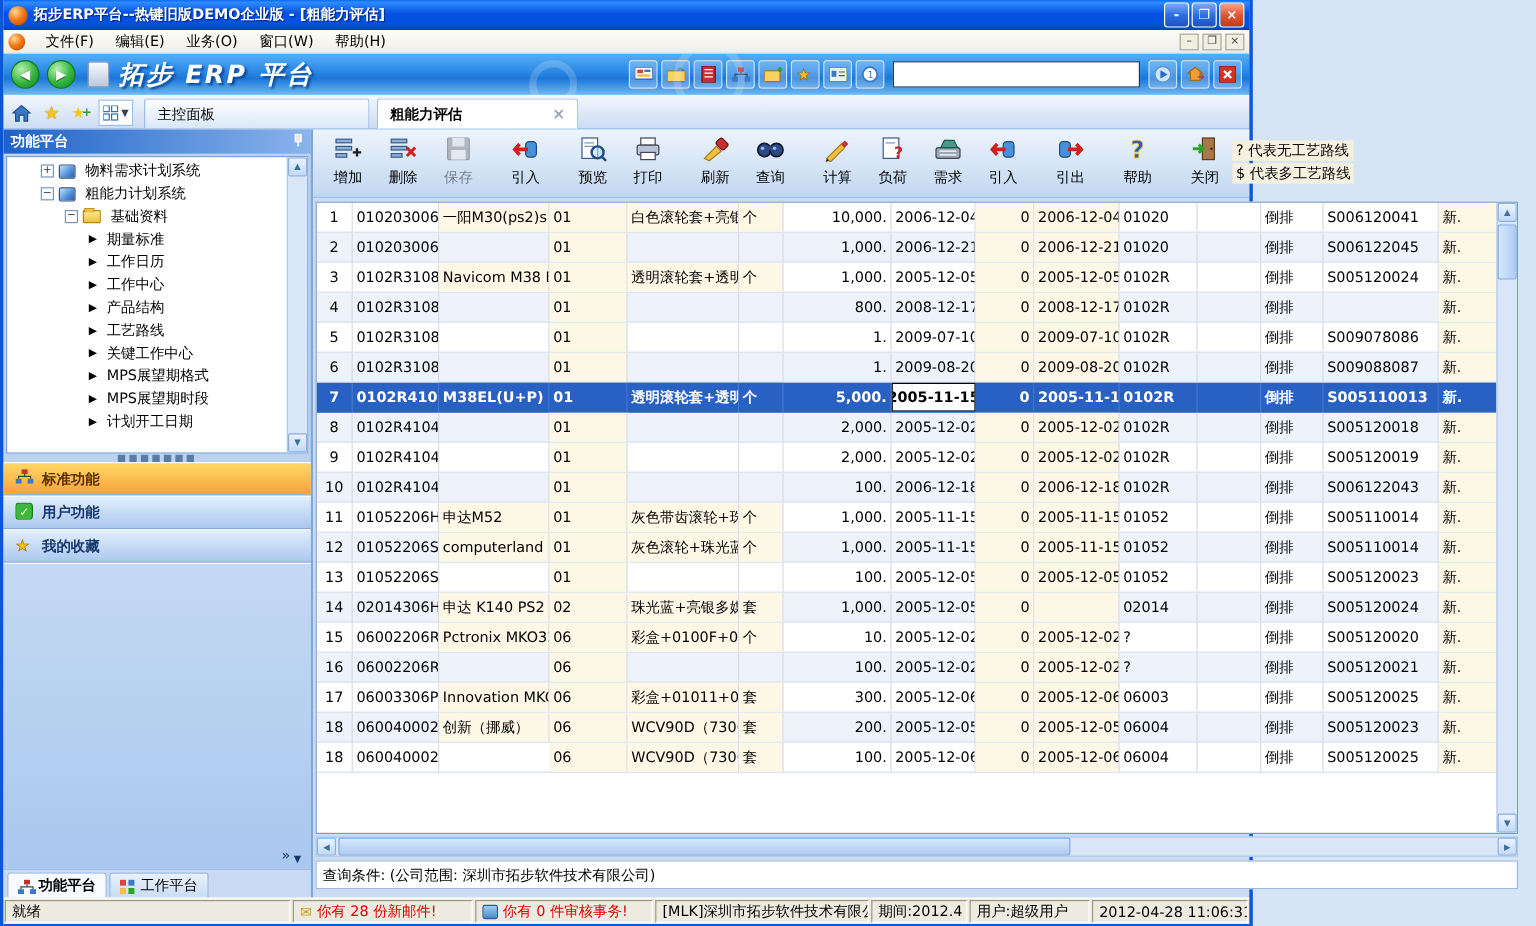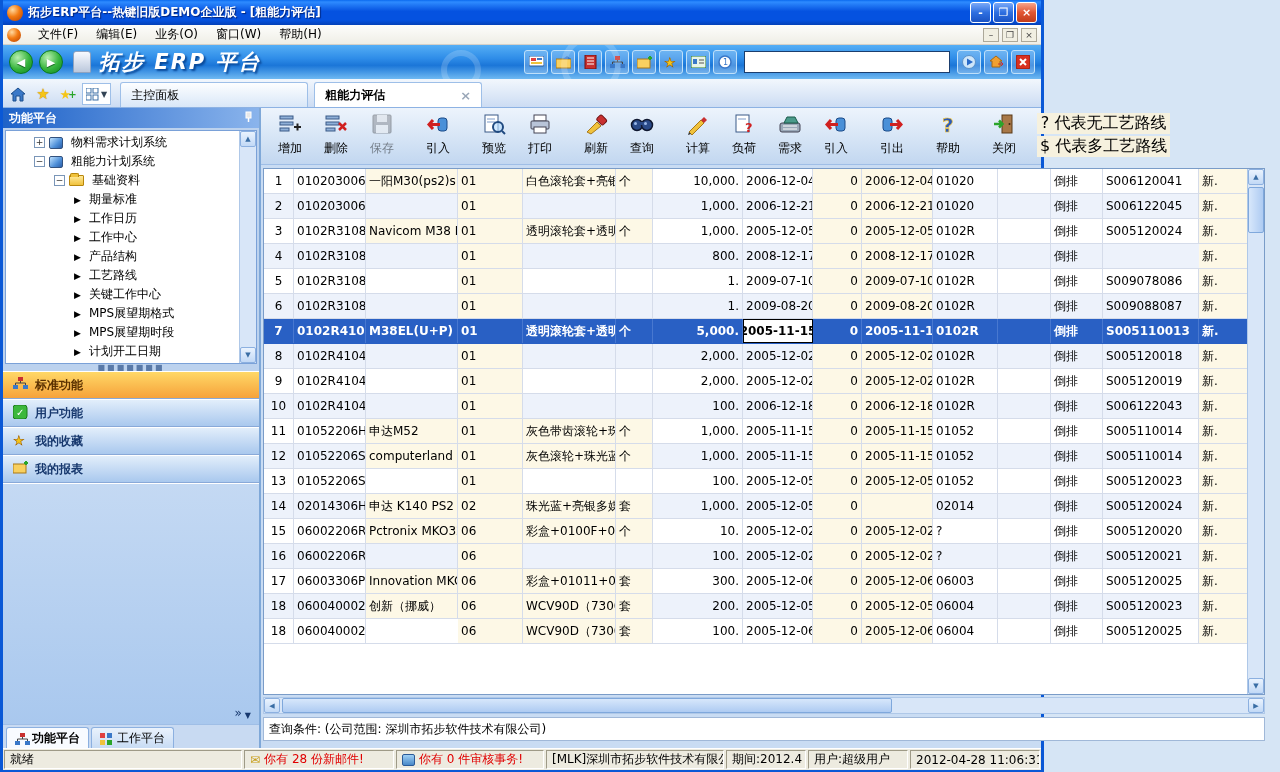--- a/index.html
+++ b/index.html
@@ -88,21 +88,21 @@
   .mini-org { width:13px; height:11px; }
 
   
   .content { flex:1; display:flex; flex-direction:column; min-width:0; background:#C9DCF3; }
   .toolbar { height:57px; flex:0 0 57px; background:linear-gradient(to bottom,#EDF4FC,#C2D7F0); border-bottom:1px solid #9FBEE6;
     display:flex; align-items:center; padding:2px 2px 4px 6px; }
   .tgroup { display:flex; }
   .tsep { width:1px; height:42px; background:#93AECE; margin:0 5px; box-shadow:1px 0 0 #fff; }
   .tbtn { width:46px; height:48px; display:flex; flex-direction:column; align-items:center; justify-content:center; gap:2px; cursor:pointer; border:1px solid transparent; border-radius:2px;}
   .tbtn.disabled { opacity:.45; filter:grayscale(.8); cursor:default; }
-  .tnotes { margin-left:10px; font-size:16px;text-align:center; }
+  .tnotes { margin-left:0; font-size:12px; }
   .tnotes div { background:#F6F1DE; padding:0 3px; margin:2px 0; white-space:nowrap;}
 
   
   .tablewrap { margin:3px 0 0 2px; width:1002px; height:527px; background:#fff; border:1px solid #7A9CC8; position:relative; overflow:hidden; }
   .grid { position:absolute; inset:0 17px 0 0; overflow:hidden; }
   .trow { display:flex; height:25px; border-bottom:1px solid #D5DCEA; background:#fff; }
   .trow.alt { background:#EDF2FB; }
   .trow.selrow { background:#2960C4; color:#fff; font-weight:bold; border-bottom:1px solid #2960C4;}
   .thead { display:flex; height:24px; background:linear-gradient(to bottom,#FAFCFE,#DCE5F2 70%,#CBD8EB); border-bottom:1px solid #A8BCD8; }
   .hcell { border-right:1px solid #C2CEE0; display:flex; align-items:center; justify-content:center; white-space:nowrap; overflow:hidden; }
@@ -368,27 +368,20 @@
                 <text x="3" y="11" font-size="10" fill="#FFF">✓</text>
               </svg></span>
             <span>用户功能</span>
           </div>
           <div class="panel">
             <span><svg width="15" height="14">
                 <text x="0" y="12" font-size="13" fill="#F5C518" stroke="#A06000" stroke-width=".5">★</text>
               </svg></span>
             <span>我的收藏</span>
           </div>
-          <div class="panel">
-            <span><svg width="15" height="13">
-                <rect x="0" y="3" width="13" height="9" fill="#F8D060" stroke="#A87818"></rect>
-                <path d="M11 2 h4 M13 0 v4" stroke="#2AA52A" stroke-width="2"></path>
-              </svg></span>
-            <span>我的报表</span>
-          </div>
         </div>
       <div class="chev-panel">
           <span>»</span>
           <span style="font-size:8px;margin-left:3px;">▼</span>
         </div>
       <div class="sidetabs" id="sidetabs">
           <div class="sidetab active">
             <span class="mini-org"><svg width="15" height="13">
                 <rect x="5" y="0" width="5" height="4" fill="#C83030"></rect>
                 <rect x="0" y="8" width="5" height="4" fill="#3A78C8"></rect>

